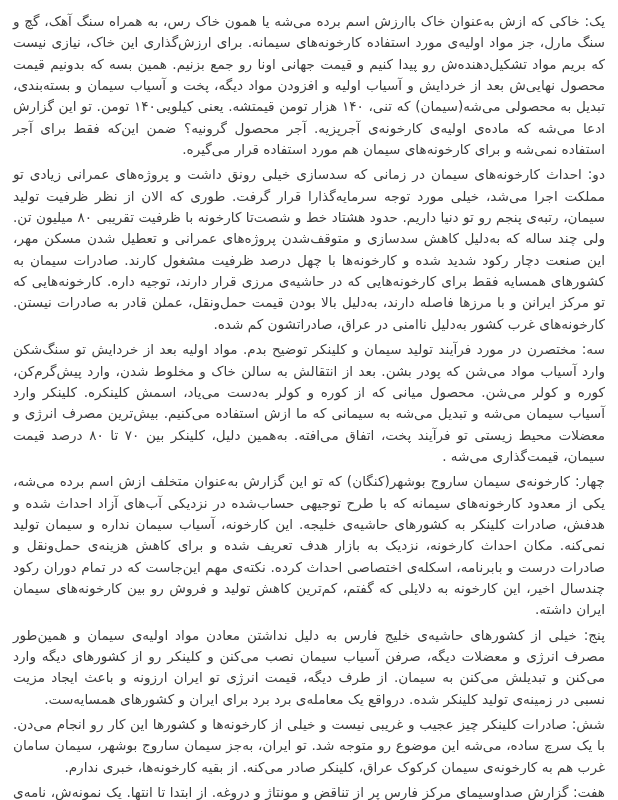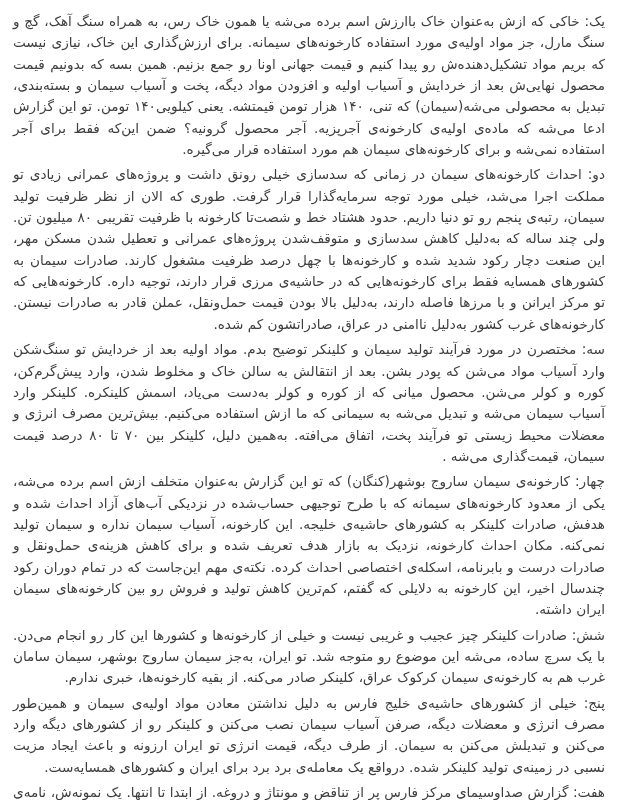--- a/index.html
+++ b/index.html
@@ -32,17 +32,17 @@
 </style>
 </head>
 <body style="background: rgb(255, 255, 255);">
 
 <div class="page">
   <article class="doc" dir="rtl" lang="fa" style="color: rgb(62, 62, 62);">
     <p>یک: خاکی که ازش به‌عنوان خاک باارزش اسم برده می‌شه یا همون خاک رس، به همراه سنگ آهک، گچ و سنگ مارل، جز مواد اولیه‌ی مورد استفاده کارخونه‌های سیمانه. برای ارزش‌گذاری این خاک، نیازی نیست که بریم مواد تشکیل‌دهنده‌ش رو پیدا کنیم و قیمت جهانی اونا رو جمع بزنیم. همین بسه که بدونیم قیمت محصول نهایی‌ش بعد از خردایش و آسیاب اولیه و افزودن مواد دیگه، پخت و آسیاب سیمان و بسته‌بندی، تبدیل به محصولی می‌شه(سیمان) که تنی، ۱۴۰ هزار تومن قیمتشه. یعنی کیلویی۱۴۰ تومن. تو این گزارش ادعا می‌شه که ماده‌ی اولیه‌ی کارخونه‌ی آجرپزیه. آجر محصول گرونیه؟ ضمن این‌که فقط برای آجر استفاده نمی‌شه و برای کارخونه‌های سیمان هم مورد استفاده قرار می‌گیره.</p>
     <p>دو: احداث کارخونه‌های سیمان در زمانی که سدسازی خیلی رونق داشت و پروژه‌های عمرانی زیادی تو مملکت اجرا می‌شد، خیلی مورد توجه سرمایه‌گذارا قرار گرفت. طوری که الان از نظر ظرفیت تولید سیمان، رتبه‌ی پنجم رو تو دنیا داریم. حدود هشتاد خط و شصت‌تا کارخونه با ظرفیت تقریبی ۸۰ میلیون تن. ولی چند ساله که به‌دلیل کاهش سدسازی و متوقف‌شدن پروژه‌های عمرانی و تعطیل شدن مسکن مهر، این صنعت دچار رکود شدید شده و کارخونه‌ها با چهل درصد ظرفیت مشغول کارند. صادرات سیمان به کشورهای همسایه فقط برای کارخونه‌هایی که در حاشیه‌ی مرزی قرار دارند، توجیه داره. کارخونه‌هایی که تو مرکز ایرانن و با مرزها فاصله دارند، به‌دلیل بالا بودن قیمت حمل‌ونقل، عملن قادر به صادرات نیستن. کارخونه‌های غرب کشور به‌دلیل ناامنی در عراق، صادراتشون کم شده.</p>
     <p>سه: مختصرن در مورد فرآیند تولید سیمان و کلینکر توضیح بدم. مواد اولیه بعد از خردایش تو سنگ‌شکن وارد آسیاب مواد می‌شن که پودر بشن. بعد از انتقالش به سالن خاک و مخلوط شدن، وارد پیش‌گرم‌کن، کوره و کولر می‌شن. محصول میانی که از کوره و کولر به‌دست می‌یاد، اسمش کلینکره. کلینکر وارد آسیاب سیمان می‌شه و تبدیل می‌شه به سیمانی که ما ازش استفاده می‌کنیم. بیش‌ترین مصرف انرژی و معضلات محیط زیستی تو فرآیند پخت، اتفاق می‌افته. به‌همین دلیل، کلینکر بین ۷۰ تا ۸۰ درصد قیمت سیمان، قیمت‌گذاری می‌شه .</p>
     <p>چهار: کارخونه‌ی سیمان ساروج بوشهر(کنگان) که تو این گزارش به‌عنوان متخلف ازش اسم برده می‌شه، یکی از معدود کارخونه‌های سیمانه که با طرح توجیهی حساب‌شده در نزدیکی آب‌های آزاد احداث شده و هدفش، صادرات کلینکر به کشورهای حاشیه‌ی خلیجه. این کارخونه، آسیاب سیمان نداره و سیمان تولید نمی‌کنه. مکان احداث کارخونه، نزدیک به بازار هدف تعریف شده و برای کاهش هزینه‌ی حمل‌ونقل و صادرات درست و بابرنامه، اسکله‌ی اختصاصی احداث کرده. نکته‌ی مهم این‌جاست که در تمام دوران رکود چندسال اخیر، این کارخونه به دلایلی که گفتم، کم‌ترین کاهش تولید و فروش رو بین کارخونه‌های سیمان ایران داشته.</p>
+    <p>پنج: خیلی از کشورهای حاشیه‌ی خلیج فارس به دلیل نداشتن معادن مواد اولیه‌ی سیمان و همین‌طور مصرف انرژی و معضلات دیگه، صرفن آسیاب سیمان نصب می‌کنن و کلینکر رو از کشورهای دیگه وارد می‌کنن و تبدیلش می‌کنن به سیمان. از طرف دیگه، قیمت انرژی تو ایران ارزونه و باعث ایجاد مزیت نسبی در زمینه‌ی تولید کلینکر شده. درواقع یک معامله‌ی برد برد برای ایران و کشورهای همسایه‌ست.</p>
     <p>شش: صادرات کلینکر چیز عجیب و غریبی نیست و خیلی از کارخونه‌ها و کشورها این کار رو انجام می‌دن. با یک سرچ ساده، می‌شه این موضوع رو متوجه شد. تو ایران، به‌جز سیمان ساروج بوشهر، سیمان سامان غرب هم به کارخونه‌ی سیمان کرکوک عراق، کلینکر صادر می‌کنه. از بقیه کارخونه‌ها، خبری ندارم.</p>
-    <p>پنج: خیلی از کشورهای حاشیه‌ی خلیج فارس به دلیل نداشتن معادن مواد اولیه‌ی سیمان و همین‌طور مصرف انرژی و معضلات دیگه، صرفن آسیاب سیمان نصب می‌کنن و کلینکر رو از کشورهای دیگه وارد می‌کنن و تبدیلش می‌کنن به سیمان. از طرف دیگه، قیمت انرژی تو ایران ارزونه و باعث ایجاد مزیت نسبی در زمینه‌ی تولید کلینکر شده. درواقع یک معامله‌ی برد برد برای ایران و کشورهای همسایه‌ست.</p>
     <p>هفت: گزارش صداوسیمای مرکز فارس پر از تناقض و مونتاژ و دروغه. از ابتدا تا انتها. یک نمونه‌ش، نامه‌ی مدیرعامل سیمان لامرد بود که گفت مصاحبه‌ش در مورد مشکلات صادرات و رکود صنعت سیمانه و ربطی به اون گزارش نداشته. از هدف و نیتشون خبری ندارم. می‌شه حدس زد که یک هدفش، بحران‌سازی برای دولت باشه که صداوسیما سعی داره چهره‌ی خائنی ازش بسازه یا شاید همه‌ش ماجراجویی یک خبرنگار و تیم خبری کم‌سواد و بی‌تجربه باشه. تو شرایطی که تولید تو کشور با هزار بدبختی و مشکل همراهه، این‌دست گزارشا، قطعن نتیجه‌ی خوبی به‌همراه نداره.</p>
   </article>
 </div>
 
 </body></html>

